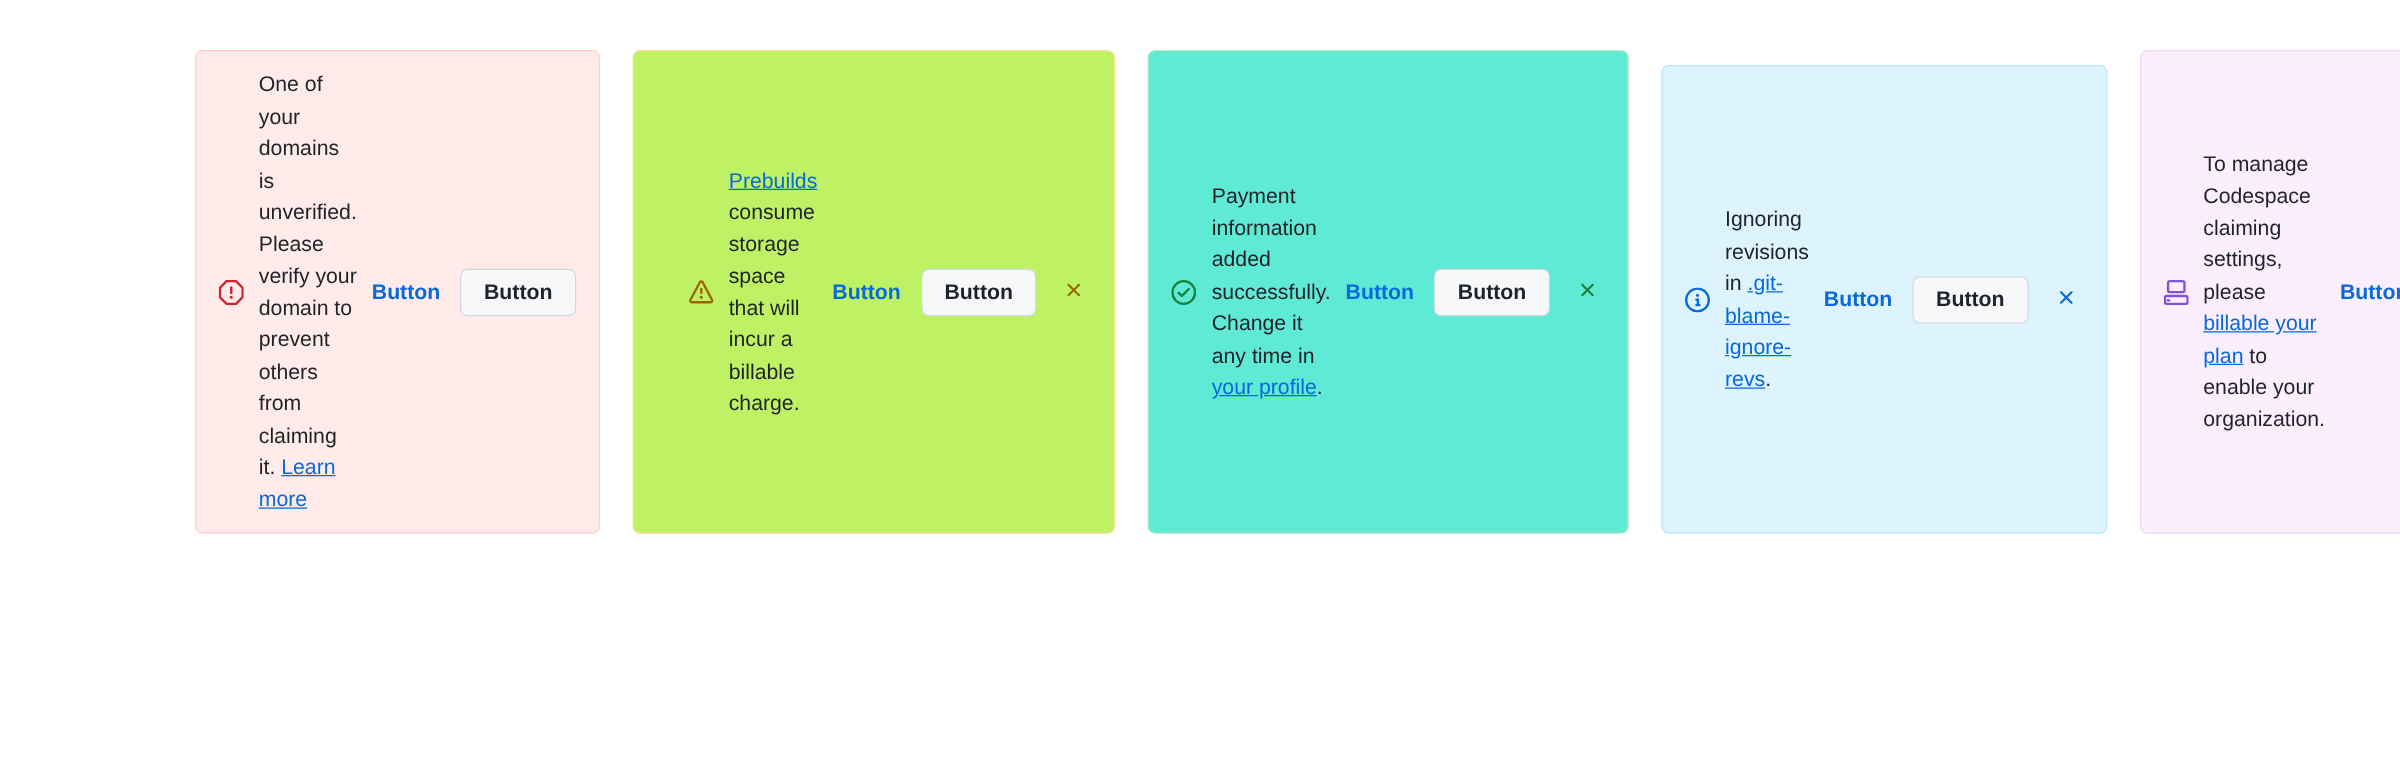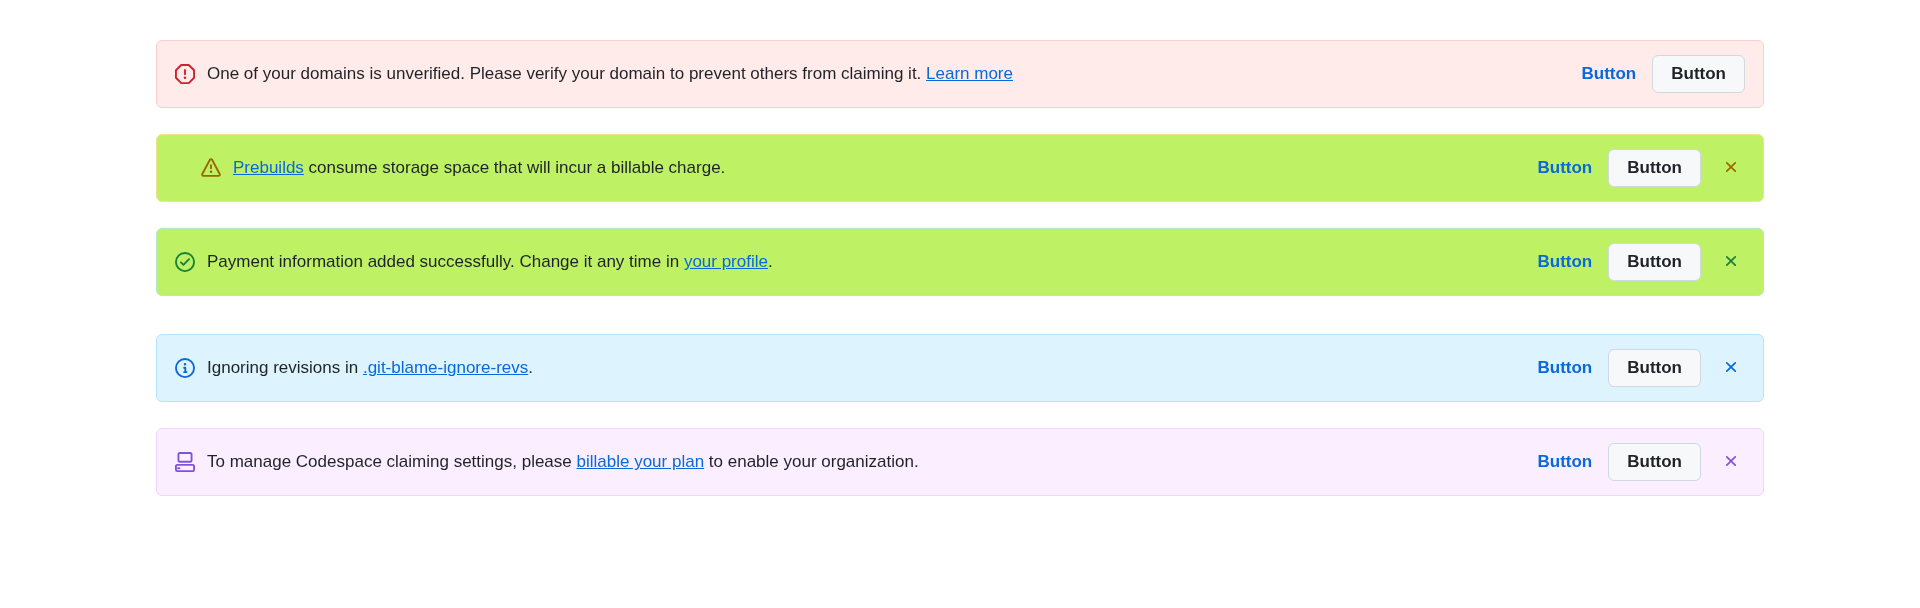--- a/index.html
+++ b/index.html
@@ -4,21 +4,21 @@
   <style>
     * { box-sizing: border-box; margin: 0; padding: 0; }
     body {
       font-family: -apple-system, BlinkMacSystemFont, "Segoe UI", Helvetica, Arial, sans-serif;
       background: #ffffff;
       padding: 40px 0;
       width: 1920px;
     }
     .banner-container {
       display: flex;
-      flex-direction: column;
+      flex-direction: row;
       gap: 26px;
       padding: 0 156px;
     }
     .banner {
       display: flex;
       align-items: center;
       padding: 14px 18px;
       border-radius: 6px;
       border: 1px solid;
       gap: 12px;
@@ -26,21 +26,21 @@
     .banner-critical {
       background: #ffebe9;
       border-color: #ffcecb;
     }
     .banner-warning {
       background: #bef264;
       border-color: #f2e28e;
       padding-left: 44px;
     }
     .banner-success {
-      background: #bef264;
+      background: #5eead4;
       border-color: #b5e8c4;
     }
     .banner-info {
       background: #ddf4ff;
       border-color: #b6e3ff;
       margin-top: 12px;
     }
     .banner-upsell {
       background: #fbefff;
       border-color: #ecd8ff;

